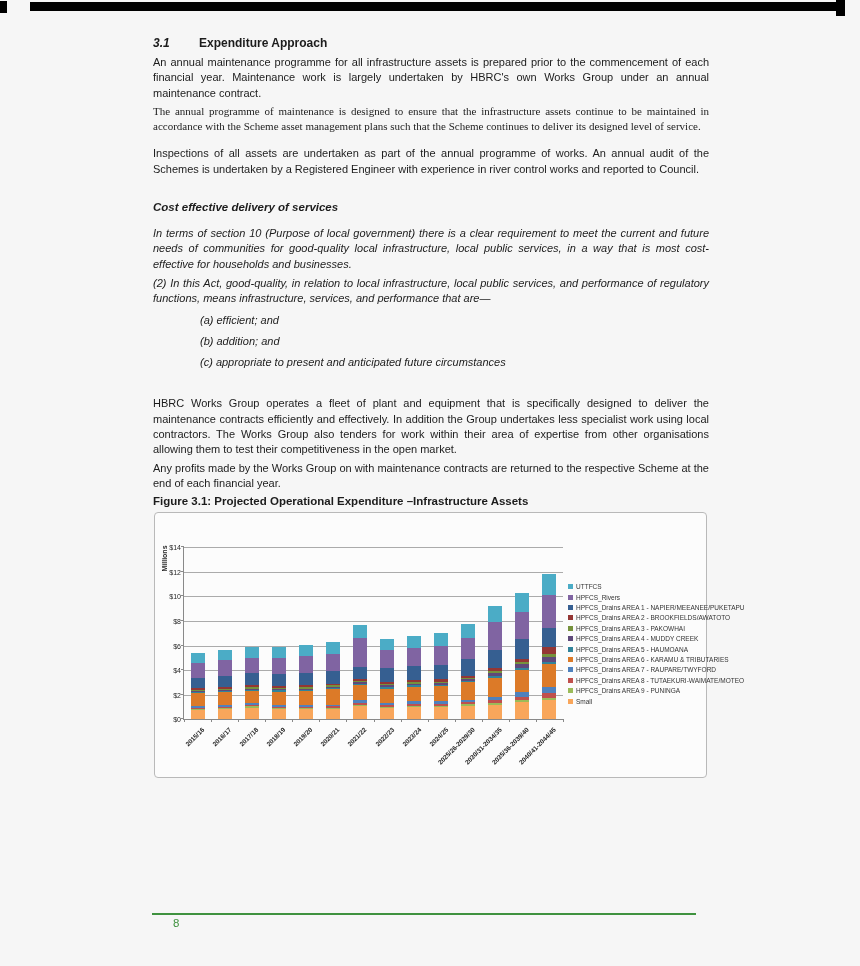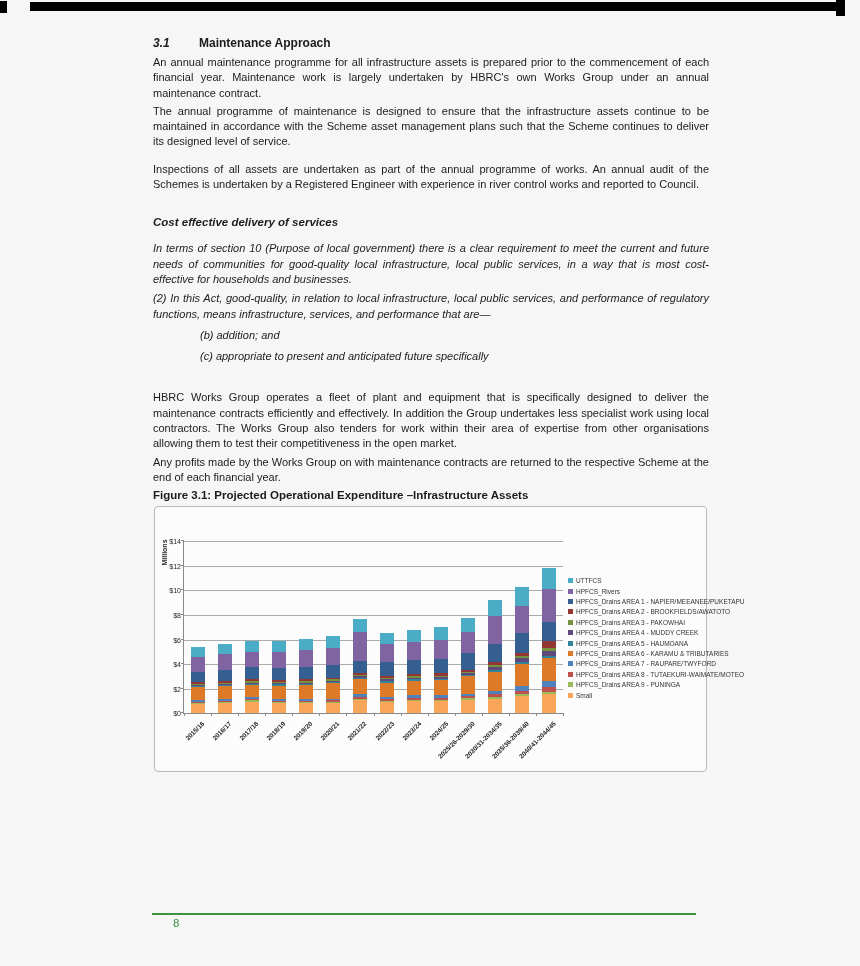--- a/index.html
+++ b/index.html
@@ -17,21 +17,21 @@
   .scan-nub-right{position:absolute;left:836px;top:0;width:9px;height:16px;background:#000;}
 
   .content{position:absolute;left:153px;top:36px;width:556px;}
 
   .h1{font-size:13.5px;font-weight:bold;display:flex;margin:0 0 12px 0;}
   .h1 .num{width:46px;}
   .h2{font-size:12px;font-weight:bold;display:flex;margin:0 0 5px 0;}
   .h2 .num{width:46px;font-style:italic;}
 
   p.body{font-size:11px;line-height:15.3px;text-align:justify;margin:0 0 3px 0;}
-  p.sp{margin-bottom:12px;}
+  p.sp{margin-bottom:12px;font-family:Liberation Serif, serif;}
   p.sp2{margin-bottom:24px;}
 
   .quote-head{font-size:11.5px;font-weight:bold;font-style:italic;margin:0 0 13px 0;}
   p.quote{font-size:11px;line-height:15.3px;font-style:italic;text-align:justify;margin:0 0 4px 0;}
   p.quote2{margin-bottom:6px;}
   .quote-item{font-size:11px;line-height:15.3px;font-style:italic;padding-left:47px;margin:0 0 6px 0;}
   .quote-item.last{margin-bottom:26px;}
 
   p.p6{margin-bottom:3px;}
   p.p7{margin-bottom:4px;}
@@ -91,32 +91,33 @@
 
   <div class="scan-bar"></div>
   <div class="scan-nub-left"></div>
   <div class="scan-nub-right"></div>
 
   <div class="content">
 
 
     <div class="h2">
       <span class="num">3.1</span>
-      <span>Maintenance Approach</span>
+      <span>Expenditure Approach</span>
     </div>
 
     <p class="body">An annual maintenance programme for all infrastructure assets is prepared prior to the commencement of each financial year.  Maintenance work is largely undertaken by HBRC's own Works Group under an annual maintenance contract.</p>
     <p class="body sp">The annual programme of maintenance is designed to ensure that the infrastructure assets continue to be maintained in accordance with the Scheme asset management plans such that the Scheme continues to deliver its designed level of service.</p>
     <p class="body sp2">Inspections of all assets are undertaken as part of the annual programme of works.  An annual audit of the Schemes is undertaken by a Registered Engineer with experience in river control works and reported to Council.</p>
 
     <div class="quote-head">Cost effective delivery of services</div>
     <p class="quote">In terms of section 10 (Purpose of local government) there is a clear requirement to meet the current and future needs of communities for good-quality local infrastructure, local public services, in a way that is most cost-effective for households and businesses.</p>
     <p class="quote quote2">(2) In this Act, good-quality, in relation to local infrastructure, local public services, and performance of regulatory functions, means infrastructure, services, and performance that are—</p>
+    <div class="quote-item">(a) efficient; and</div>
     <div class="quote-item">(b) addition; and</div>
-    <div class="quote-item last">(c) appropriate to present and anticipated future specifically</div>
+    <div class="quote-item last">(c) appropriate to present and anticipated future circumstances</div>
 
     <p class="body p6">HBRC Works Group operates a fleet of plant and equipment that is specifically designed to deliver the maintenance contracts efficiently and effectively.  In addition the Group undertakes less specialist work using local contractors.  The Works Group also tenders for work within their area of expertise from other organisations allowing them to test their competitiveness in the open market.</p>
     <p class="body p7">Any profits made by the Works Group on with maintenance contracts are returned to the respective Scheme at the end of each financial year.</p>
 
     <div class="fig-caption">Figure 3.1:  Projected Operational Expenditure –Infrastructure Assets</div>
 
     <div class="chart-box">
       <div class="plot">
         <span class="ylabel">Millions</span>
       <span class="ytick" style="bottom: -4px;">$0</span>

